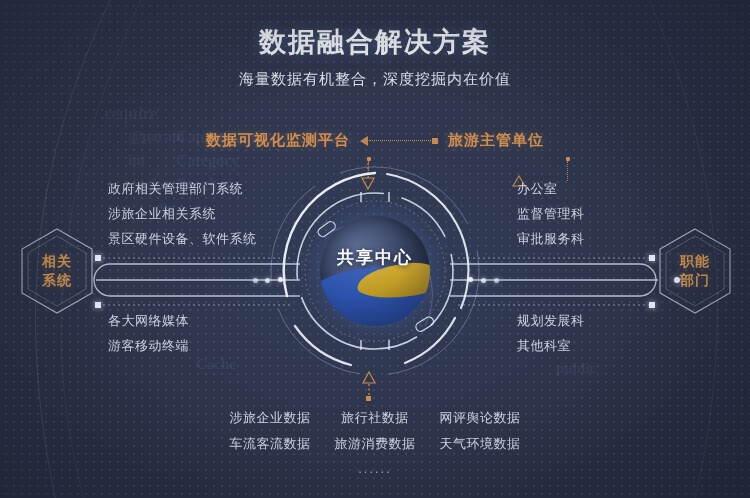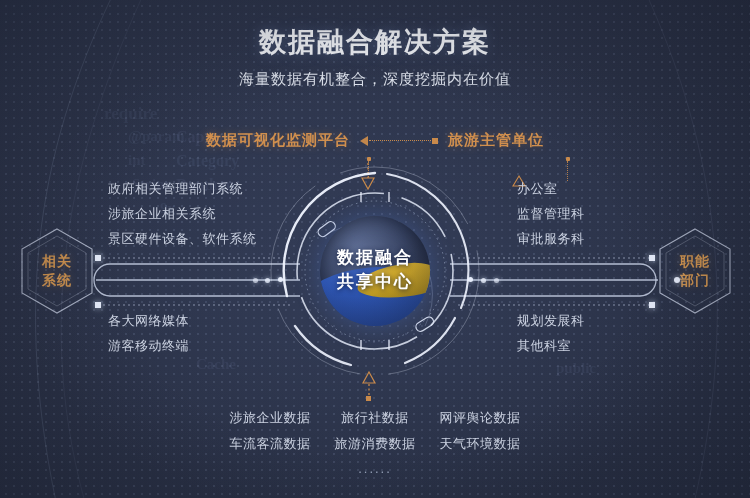--- a/index.html
+++ b/index.html
@@ -272,21 +272,20 @@
       <path d="M66,74 A70,70 0 0 1 160,168" fill="none" stroke="rgba(180,192,218,.28)" stroke-width="1"></path>
     </svg>
 
     <div class="globe">
       <div class="sea"></div>
       <div class="gold"></div>
       <div class="shade"></div>
     </div>
 
     <div class="center-text">
-      <div>数据融合</div>
       <div>共享中心</div>
     </div>
   </div>
 
   <div class="col left" style="left:108px;top:176px;">
     <div class="item">政府相关管理部门系统</div>
     <div class="item">涉旅企业相关系统</div>
     <div class="item">景区硬件设备、软件系统</div>
   </div>
 

